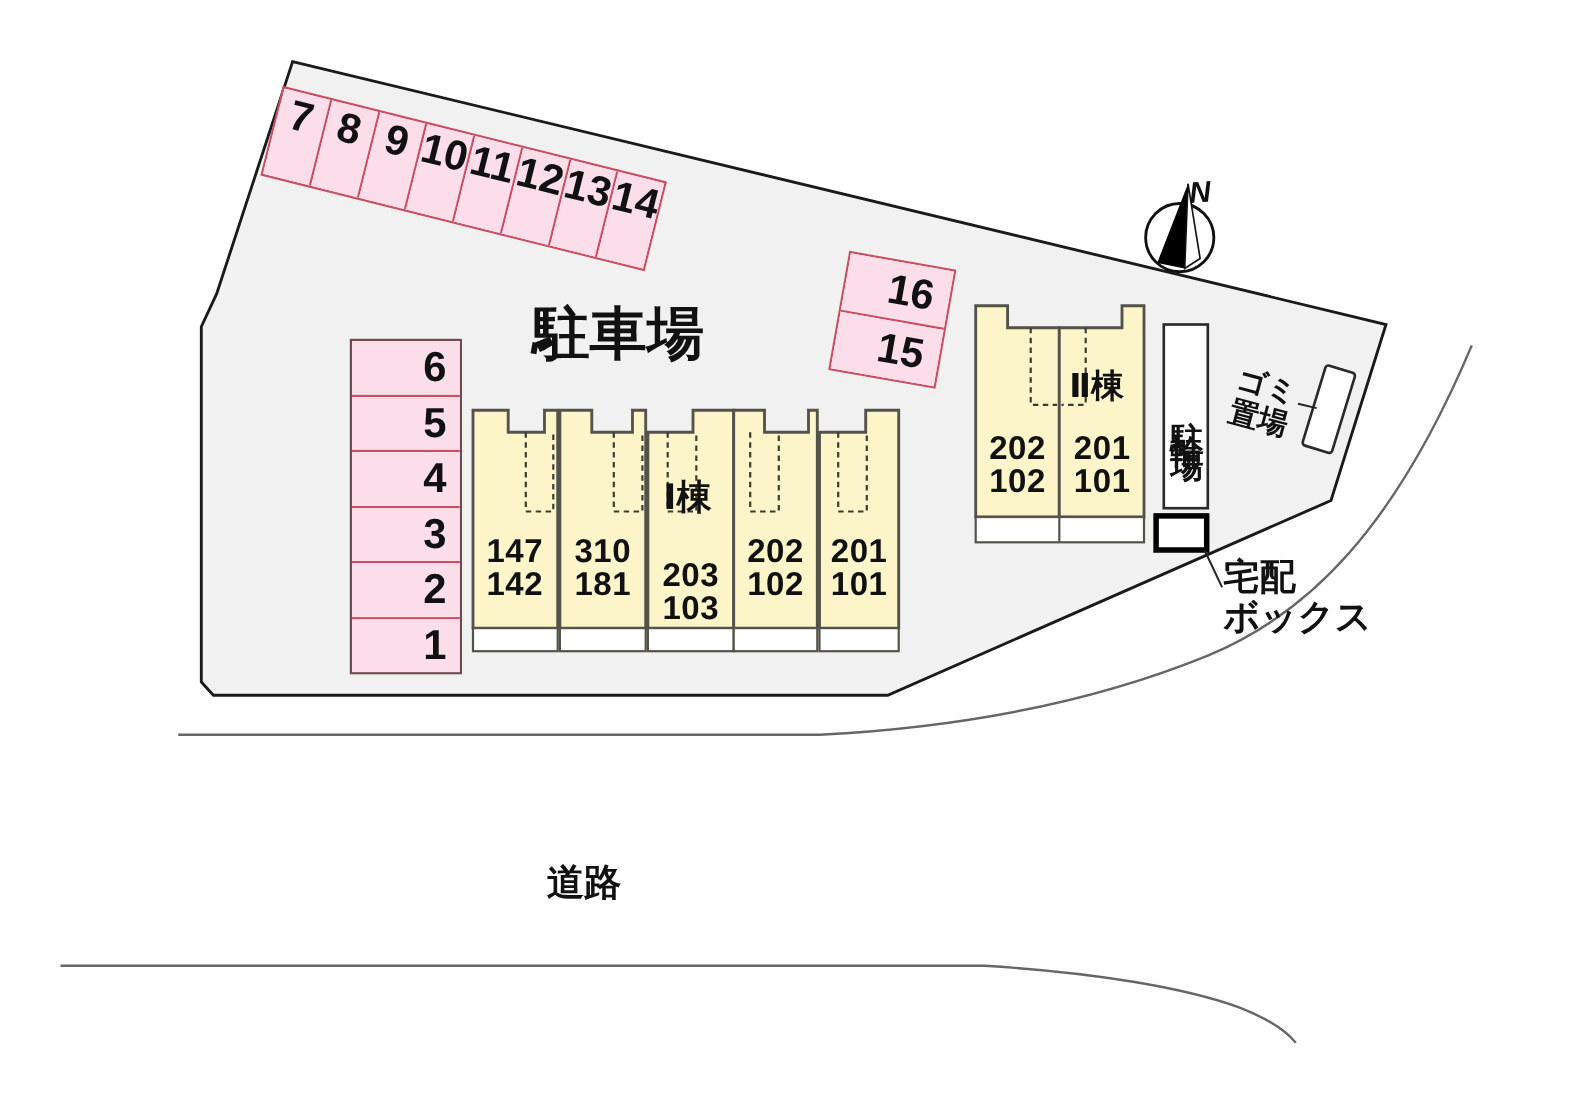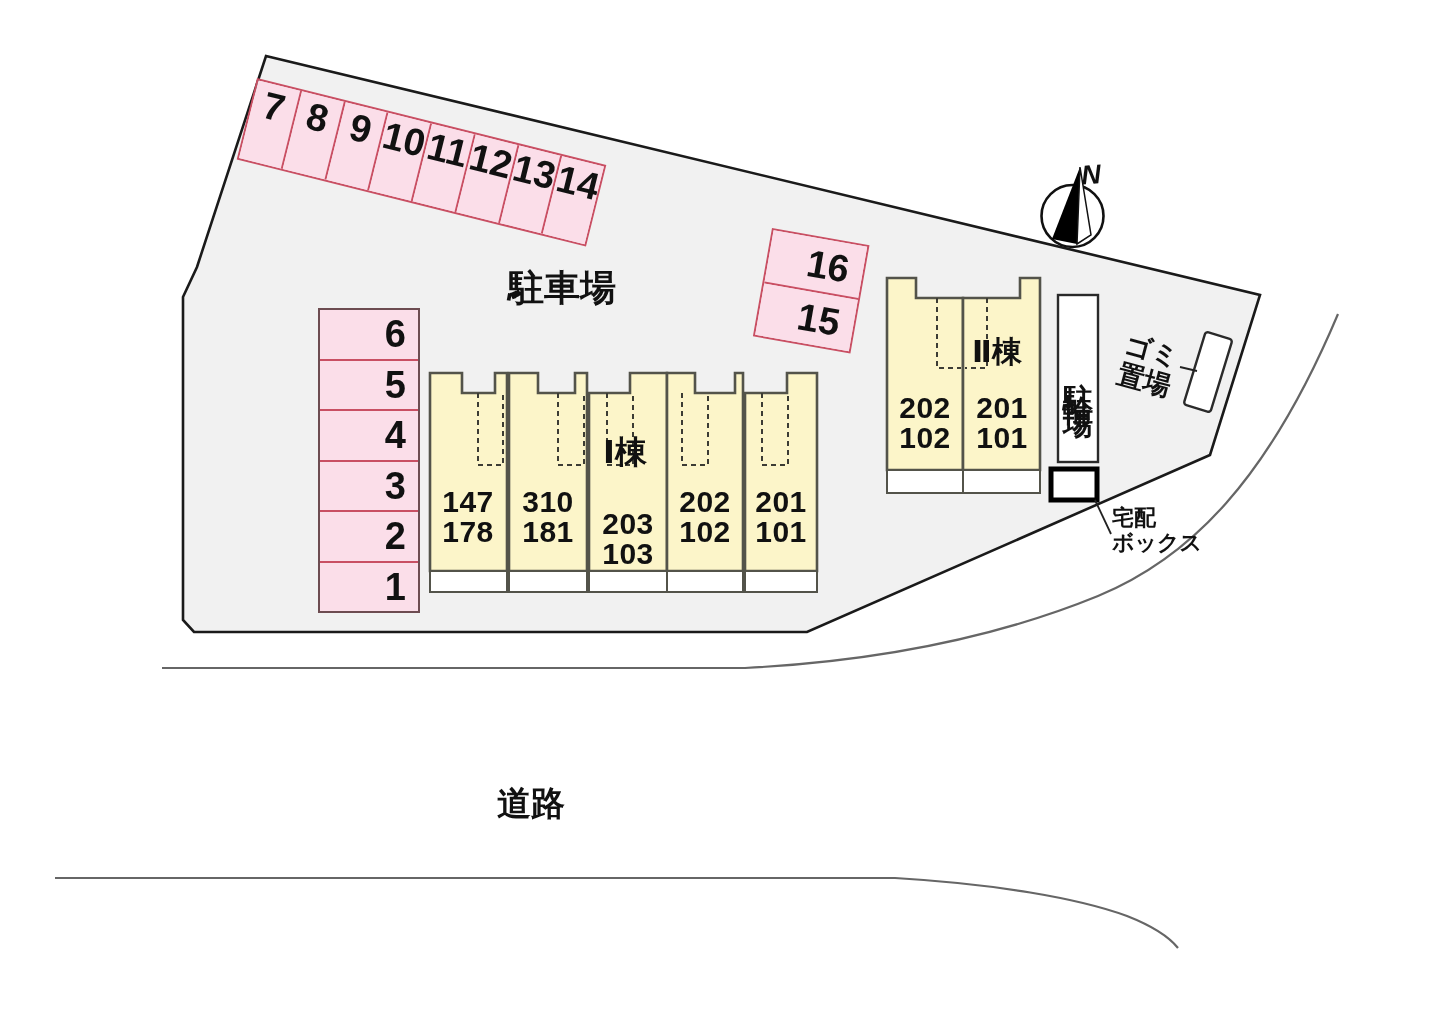--- a/index.html
+++ b/index.html
@@ -130,33 +130,33 @@
   <div id="pcol-left" class="prow pcol" style="left:318px;top:308px;width:102px;height:305px;">
       <div class="pcell">6</div>
       <div class="pcell">5</div>
       <div class="pcell">4</div>
       <div class="pcell">3</div>
       <div class="pcell">2</div>
       <div class="pcell">1</div>
     </div>
 
   <div id="labels">
-      <div class="lbl" style="left: 562px; top: 288px; font-size: 36px;">駐車場</div>
+      <div class="lbl" style="left: 562px; top: 304px; font-size: 52px;">駐車場</div>
       <div class="lbl" style="left: 531px; top: 803px; font-size: 34px;">道路</div>
       <div class="lbl north" style="left: 1091px; top: 175px; font-size: 27px;">N</div>
       <div class="lbl vert" style="left: 1078px; top: 378px; font-size: 30px;">駐輪場</div>
       <div class="lbl pre rot15" style="left: 1148px; top: 366px; font-size: 27px;">ゴミ
 置場</div>
-      <div class="lbl pre tl" style="left: 1112px; top: 506px; font-size: 22px;">宅配
+      <div class="lbl pre tl" style="left: 1112px; top: 506px; font-size: 33px;">宅配
 ボックス</div>
       <div class="lbl" style="left: 625px; top: 453px; font-size: 32px;">Ⅰ棟</div>
       <div class="lbl" style="left: 997px; top: 352px; font-size: 30px;">Ⅱ棟</div>
       <div class="unit-label" style="left: 468px; top: 517px;">
         <span>147</span>
-        <span>178</span>
+        <span>142</span>
       </div>
       <div class="unit-label" style="left: 548px; top: 517px;">
         <span>310</span>
         <span>181</span>
       </div>
       <div class="unit-label" style="left: 628px; top: 539px;">
         <span>203</span>
         <span>103</span>
       </div>
       <div class="unit-label" style="left: 705px; top: 517px;">

